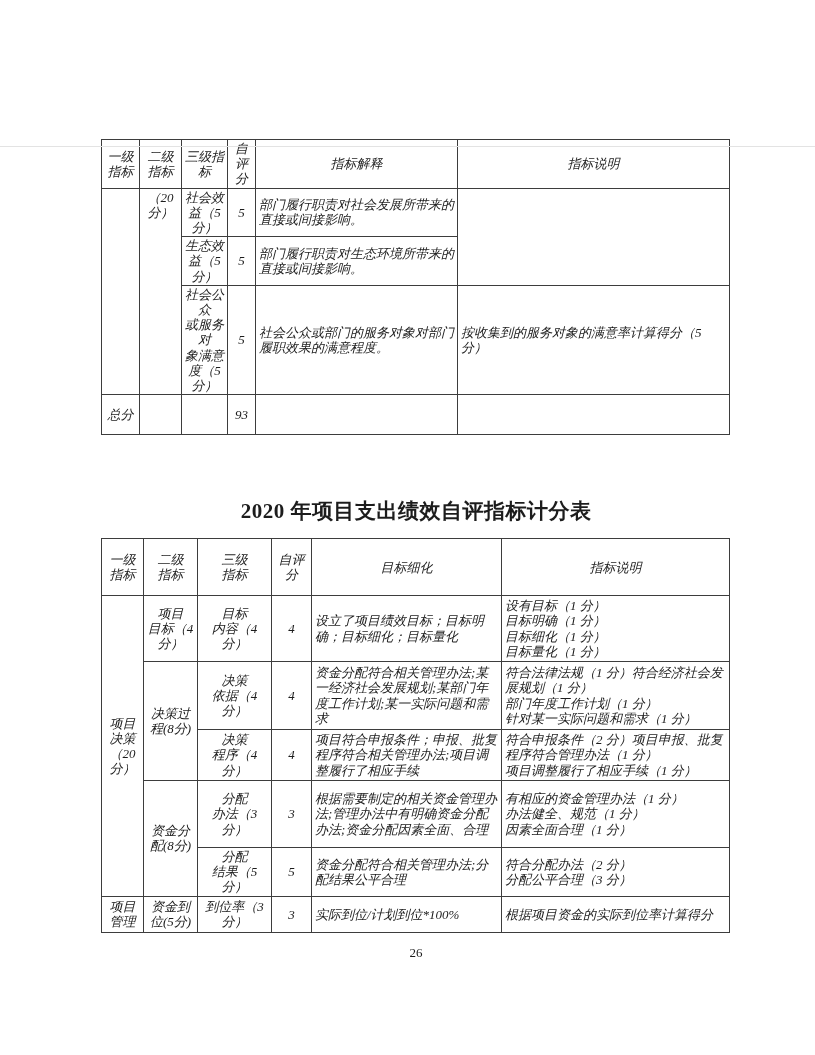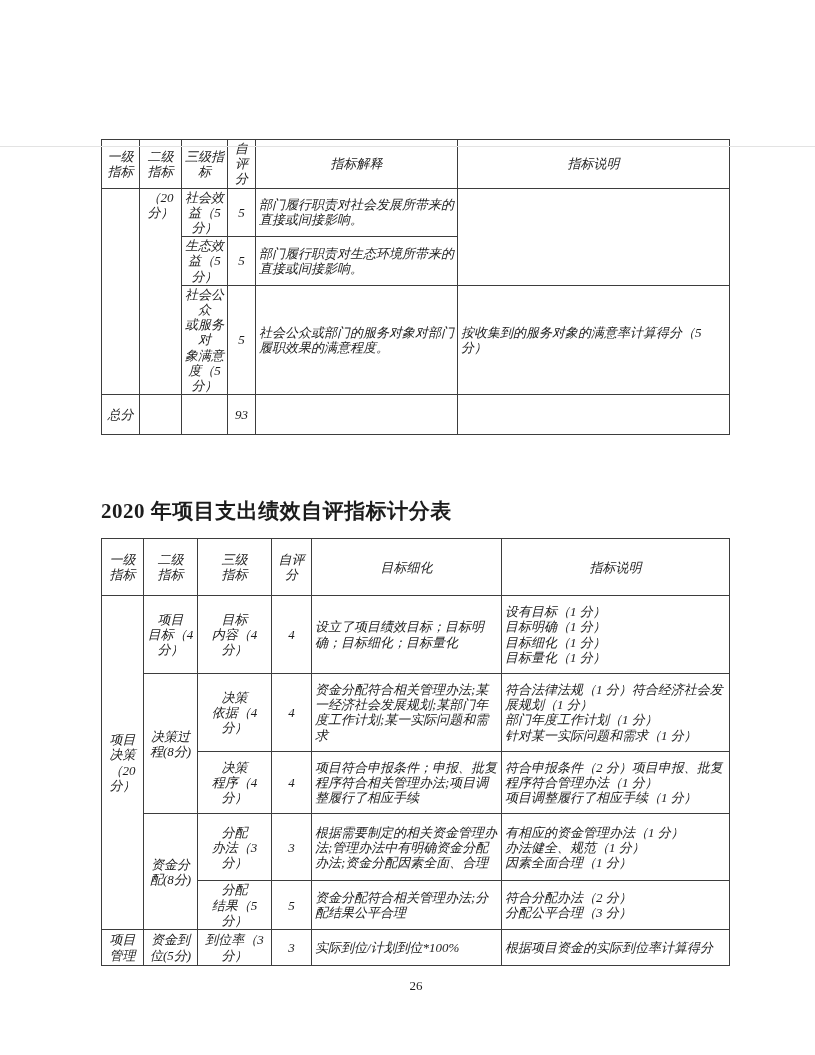--- a/index.html
+++ b/index.html
@@ -24,28 +24,28 @@
   th, td {
     border: 1px solid #3d3d3d;
     font-weight: normal;
     font-size: 13px;
     line-height: 1.17;
     vertical-align: middle;
     white-space: pre-line;
     overflow: hidden;
     padding: 1px 2px;
   }
-  td.txt { text-align: left; padding: 8px 3px; }
+  td.txt { text-align: left; padding: 2px 3px; }
   td.c, th { text-align: center; padding: 1px 1px; }
   td.top { vertical-align: top; }
   #table1 { margin-top: 139px; }
   #table2 { margin-top: 13px; }
   .doc-title {
     width: 630px; margin: 62px 0 0 101px;
-    text-align: left;
+    text-align: center;
     font-size: 21px; font-weight: bold;
     letter-spacing: 0.5px;
   }
   .page-number {
     width: 630px; margin: 12px 0 0 101px;
     text-align: center;
     font-size: 13px;
   }
 </style>
 </head>

